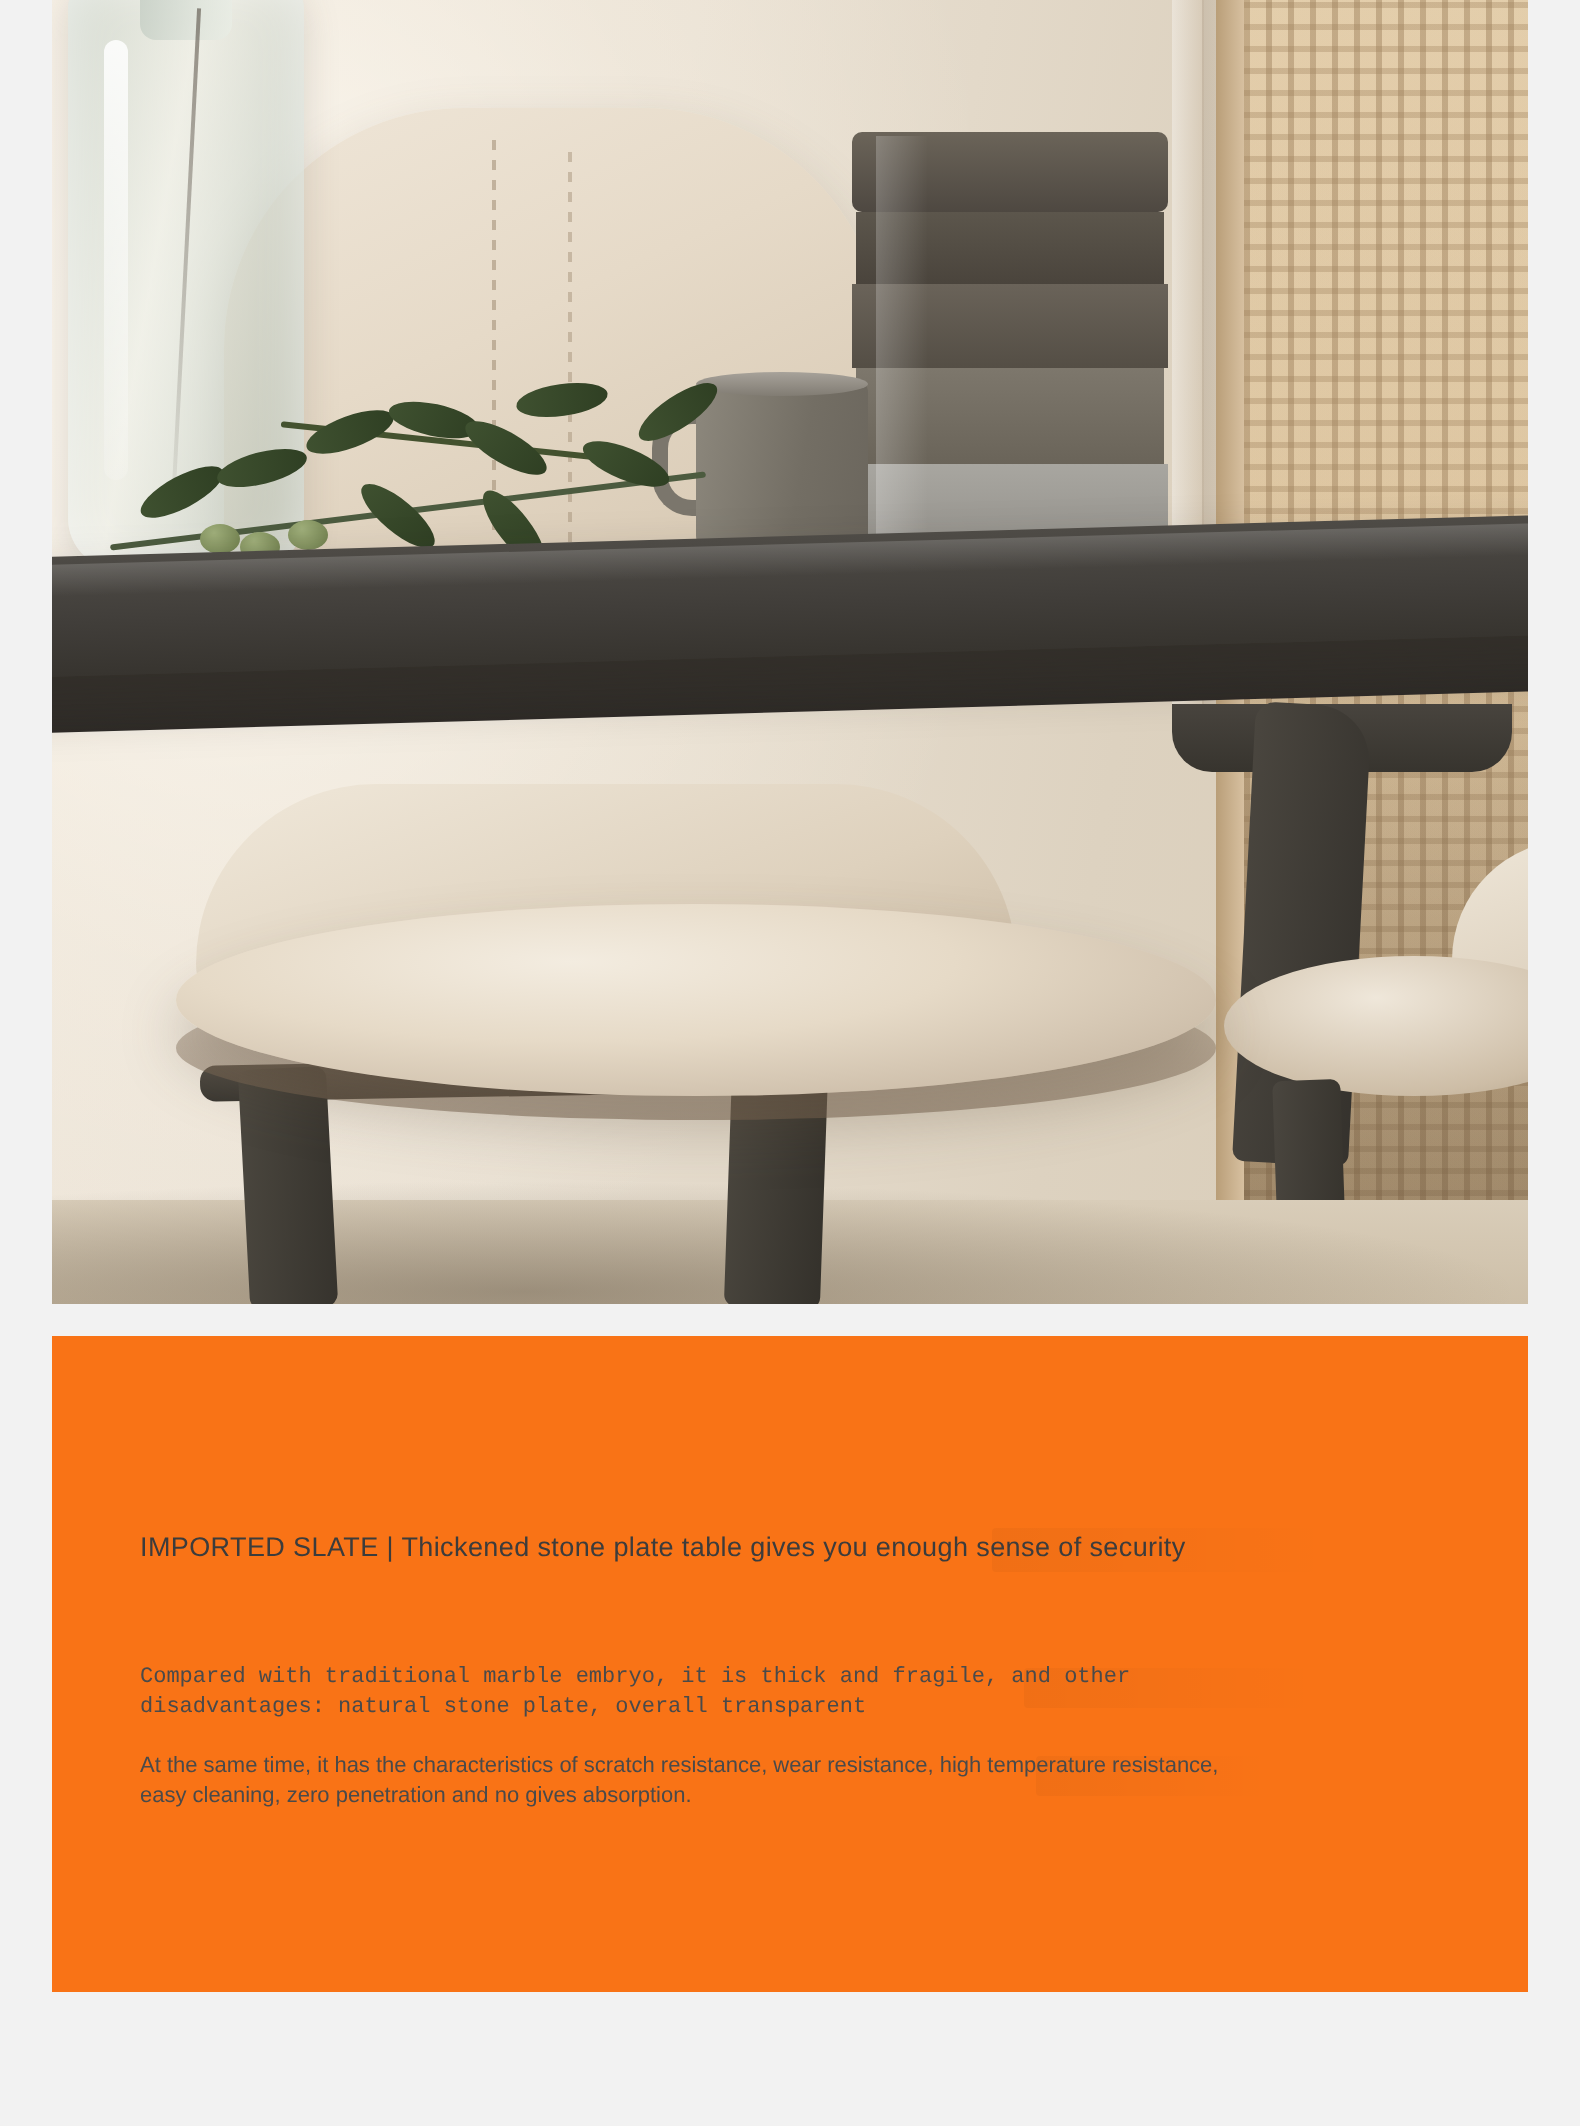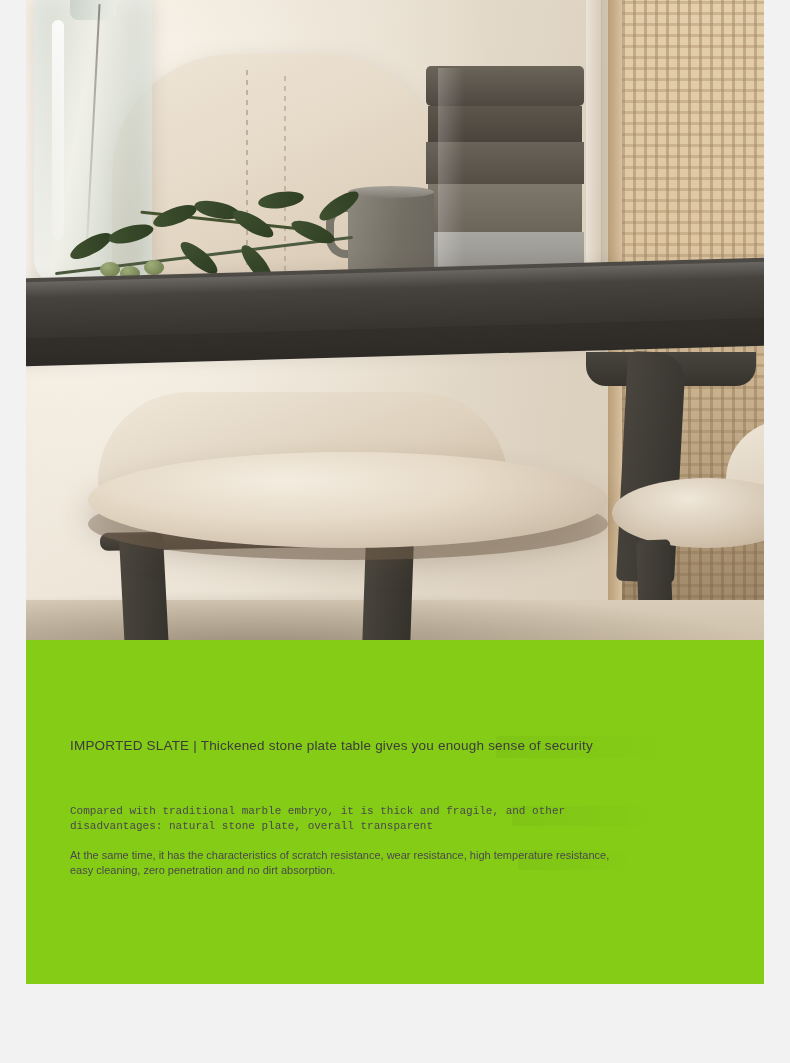--- a/index.html
+++ b/index.html
@@ -279,24 +279,24 @@
   }
   .floor-shadow {
     position: absolute; left: 0; top: 590px; width: 738px; height: 62px;
     background: radial-gradient(ellipse at 32% 90%, rgba(60,48,34,.35), rgba(60,48,34,0) 70%);
   }
 
   
   .card {
     position: absolute;
     left: 26px;
-    top: 640px;
+    top: 668px;
     width: 738px;
     height: 344px;
-    background: #84cc16;
+    background: #f97316;
   }
   .headline {
     position: absolute;
     left: 44px;
     top: 98px;
     font-size: 13.5px;
     color: #3c3c3c;
     letter-spacing: .2px;
     white-space: nowrap;
   }
@@ -401,17 +401,17 @@
     <div class="stool-seat"></div>
   </div>
 
   <div class="card">
     <div class="ghost g1"></div>
     <div class="ghost g2"></div>
     <div class="ghost g3"></div>
 
     <div class="headline">IMPORTED SLATE | Thickened stone plate table gives you enough sense of security</div>
     <div class="para para1">Compared with traditional marble embryo, it is thick and fragile, and other disadvantages: natural stone plate, overall transparent</div>
-    <div class="para para2">At the same time, it has the characteristics of scratch resistance, wear resistance, high temperature resistance, easy cleaning, zero penetration and no dirt absorption.</div>
+    <div class="para para2">At the same time, it has the characteristics of scratch resistance, wear resistance, high temperature resistance, easy cleaning, zero penetration and no gives absorption.</div>
   </div>
 
   <div class="bottom-gap"></div>
 </div>
 
 </body></html>

